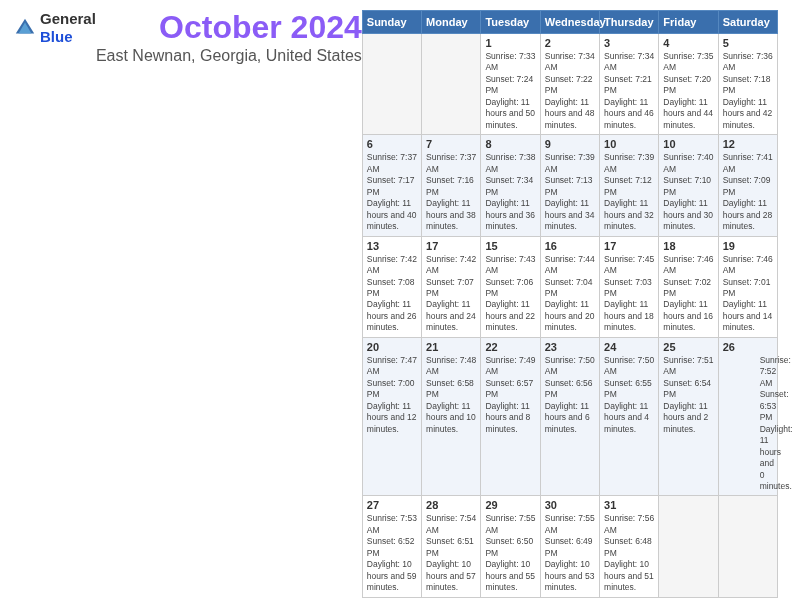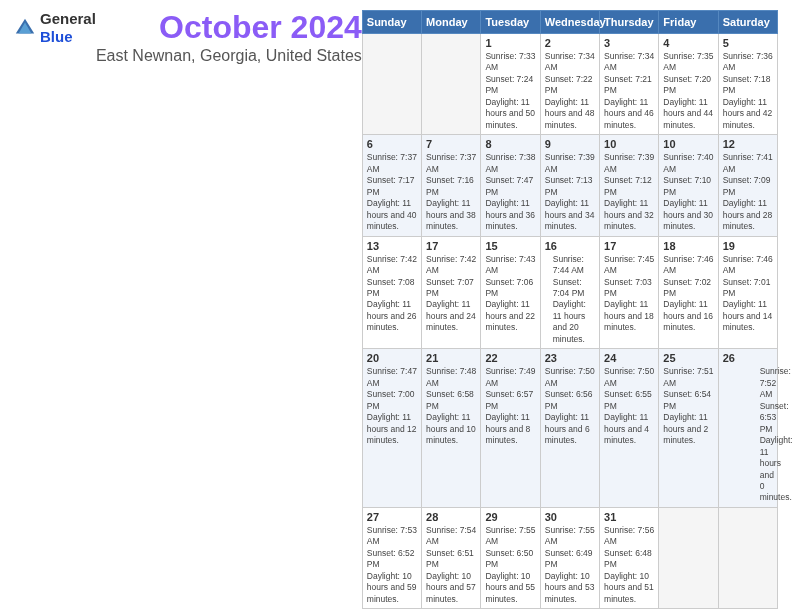--- a/index.html
+++ b/index.html
@@ -182,21 +182,21 @@
           </td>
           <td>
             <div class="day-num">7</div>
             <div class="day-detail" style="white-space: pre-line;">Sunrise: 7:37 AM
 Sunset: 7:16 PM
 Daylight: 11 hours and 38 minutes.</div>
           </td>
           <td>
             <div class="day-num">8</div>
             <div class="day-detail" style="white-space: pre-line;">Sunrise: 7:38 AM
-Sunset: 7:47 PM
+Sunset: 7:34 PM
 Daylight: 11 hours and 36 minutes.</div>
           </td>
           <td>
             <div class="day-num">9</div>
             <div class="day-detail" style="white-space: pre-line;">Sunrise: 7:39 AM
 Sunset: 7:13 PM
 Daylight: 11 hours and 34 minutes.</div>
           </td>
           <td>
             <div class="day-num">10</div>
@@ -231,21 +231,21 @@
 Daylight: 11 hours and 24 minutes.</div>
           </td>
           <td>
             <div class="day-num">15</div>
             <div class="day-detail" style="white-space: pre-line;">Sunrise: 7:43 AM
 Sunset: 7:06 PM
 Daylight: 11 hours and 22 minutes.</div>
           </td>
           <td>
             <div class="day-num">16</div>
-            <div class="day-detail" style="white-space: pre-line; margin-left: 8px;">Sunrise: 7:44 AM
+            <div class="day-detail" style="white-space: pre-line;">Sunrise: 7:44 AM
 Sunset: 7:04 PM
 Daylight: 11 hours and 20 minutes.</div>
           </td>
           <td>
             <div class="day-num">17</div>
             <div class="day-detail" style="white-space: pre-line;">Sunrise: 7:45 AM
 Sunset: 7:03 PM
 Daylight: 11 hours and 18 minutes.</div>
           </td>
           <td>

